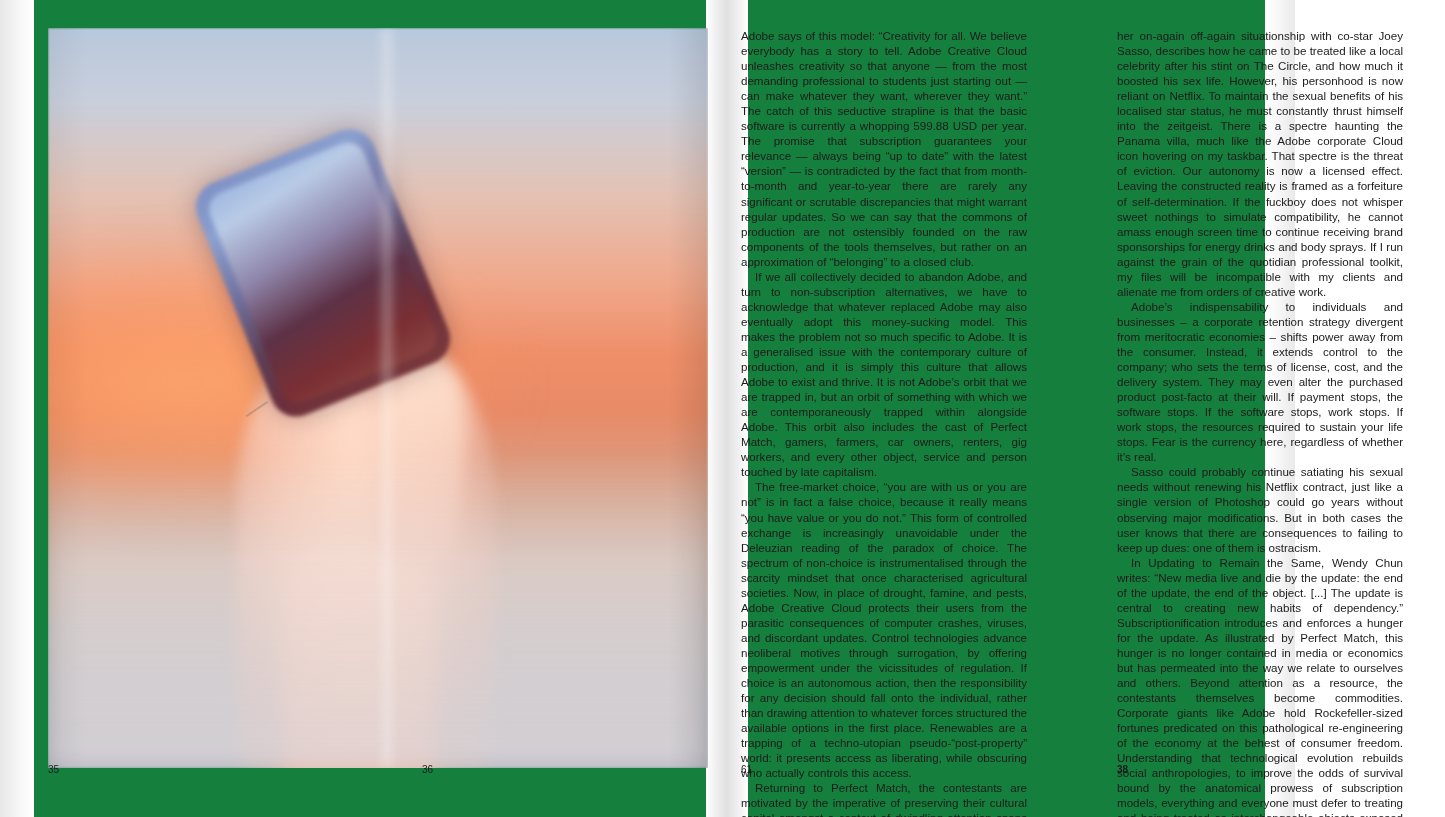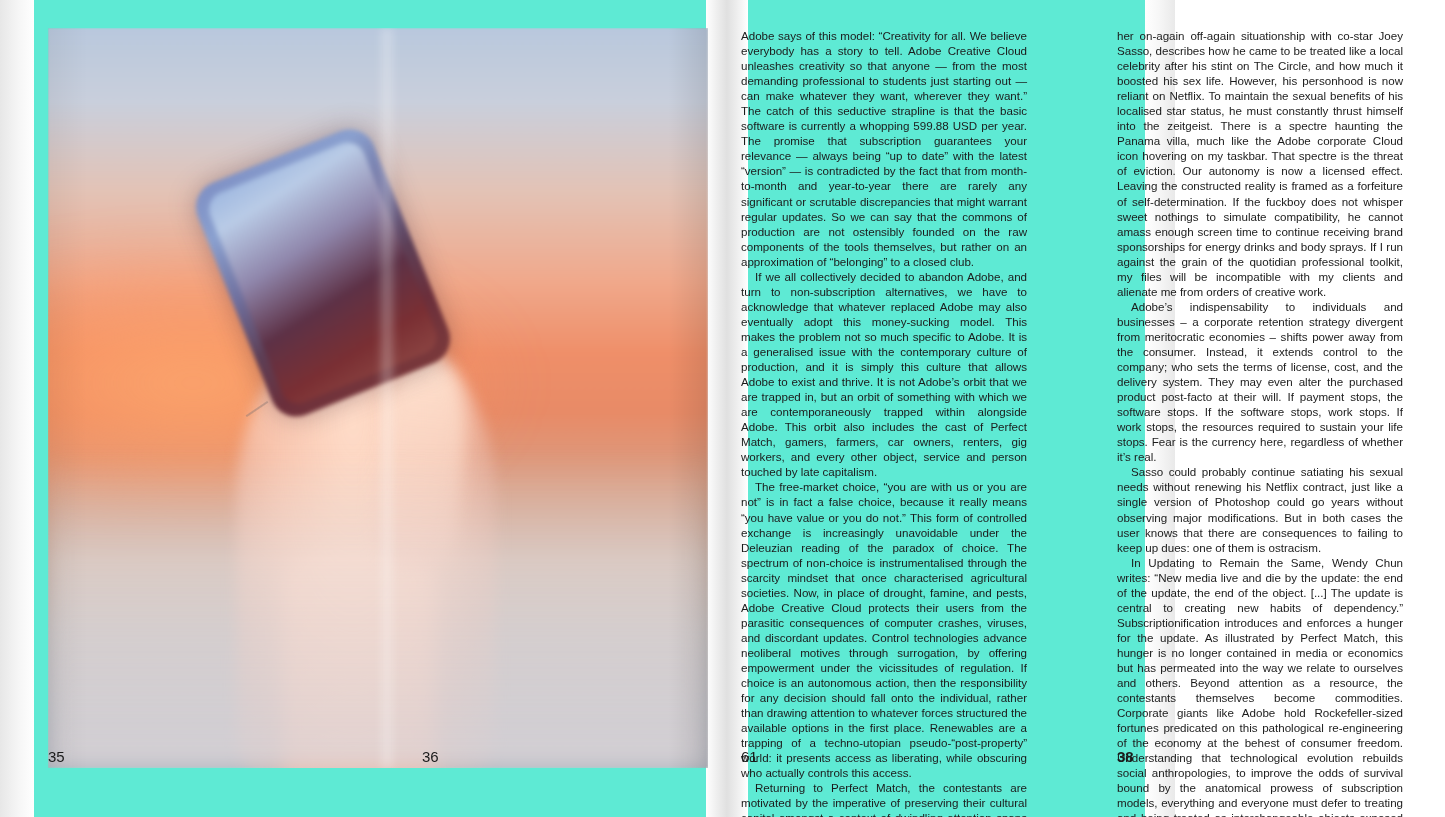--- a/index.html
+++ b/index.html
@@ -10,23 +10,23 @@
   body {
     width: 1445px;
     height: 817px;
     overflow: hidden;
     font-family: "Liberation Sans", sans-serif;
     color: #1a1a1a;
   }
 
   .spread {
     position: relative;
-    width: 1175px;
+    width: 1295px;
     height: 817px;
-    background: #5eead4;
+    background: #15803d;
   }
 
   
   .page-shadow-left {
     position: absolute;
     left: 0; top: 0;
     width: 34px; height: 817px;
     background: linear-gradient(to right, #e7e7e7 0%, #f6f6f6 55%, #ffffff 100%);
   }
   .page-shadow-right {
@@ -179,22 +179,22 @@
   .col p {
     margin: 0;
   }
   .col p + p {
     text-indent: 14px;
   }
 
   
   .folio {
     position: absolute;
-    top: 748px;
-    font-size: 15px;
+    top: 764px;
+    font-size: 10px;
     color: #1b1b1b;
   }
   .folio-35 { left: 48px; }
   .folio-36 { left: 422px; text-align: right; }
   .folio-37 { left: 741px; }
   .folio-38 { left: 1117px; font-weight: bold; }
 </style>
 </head>
 <body>
 

